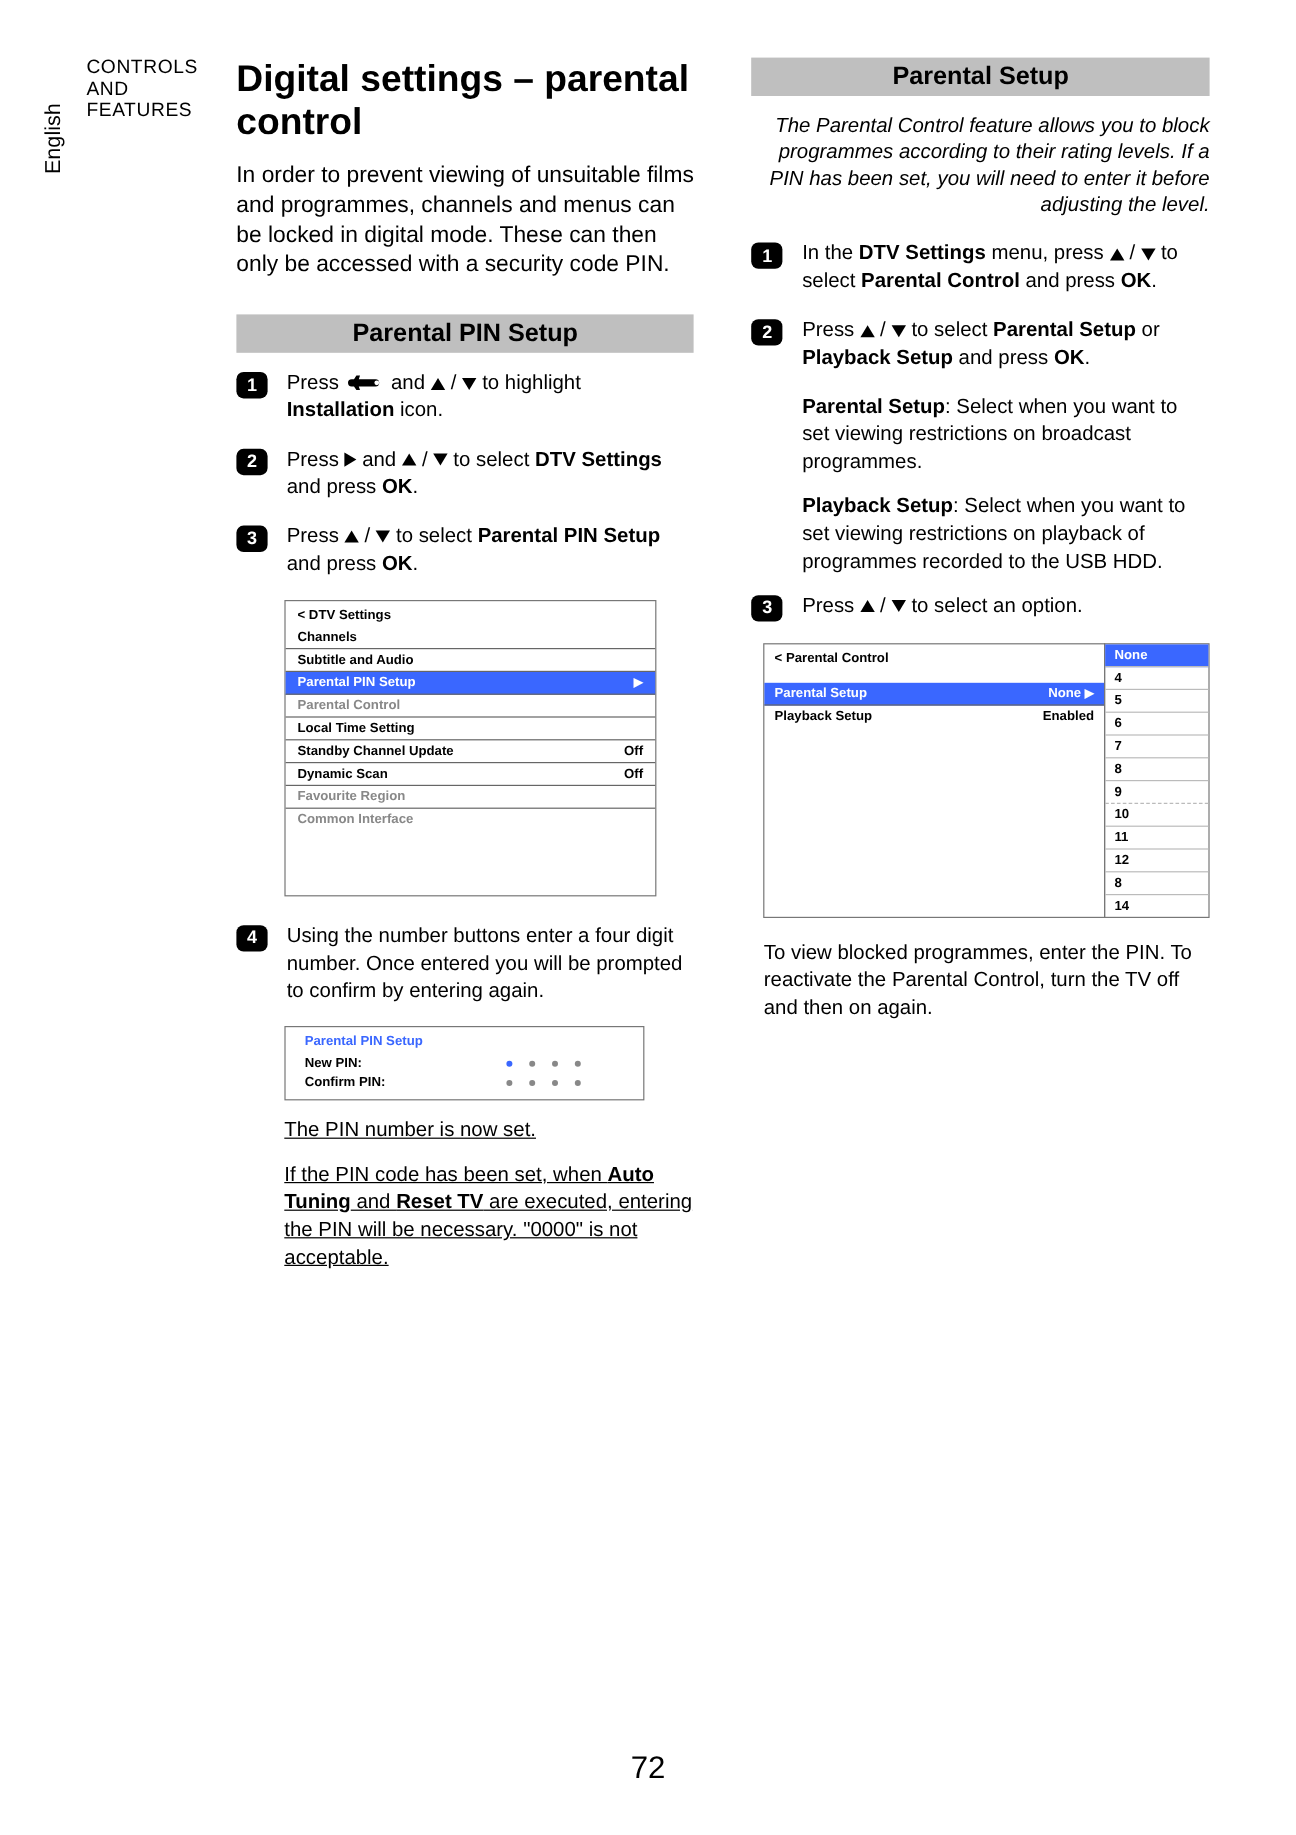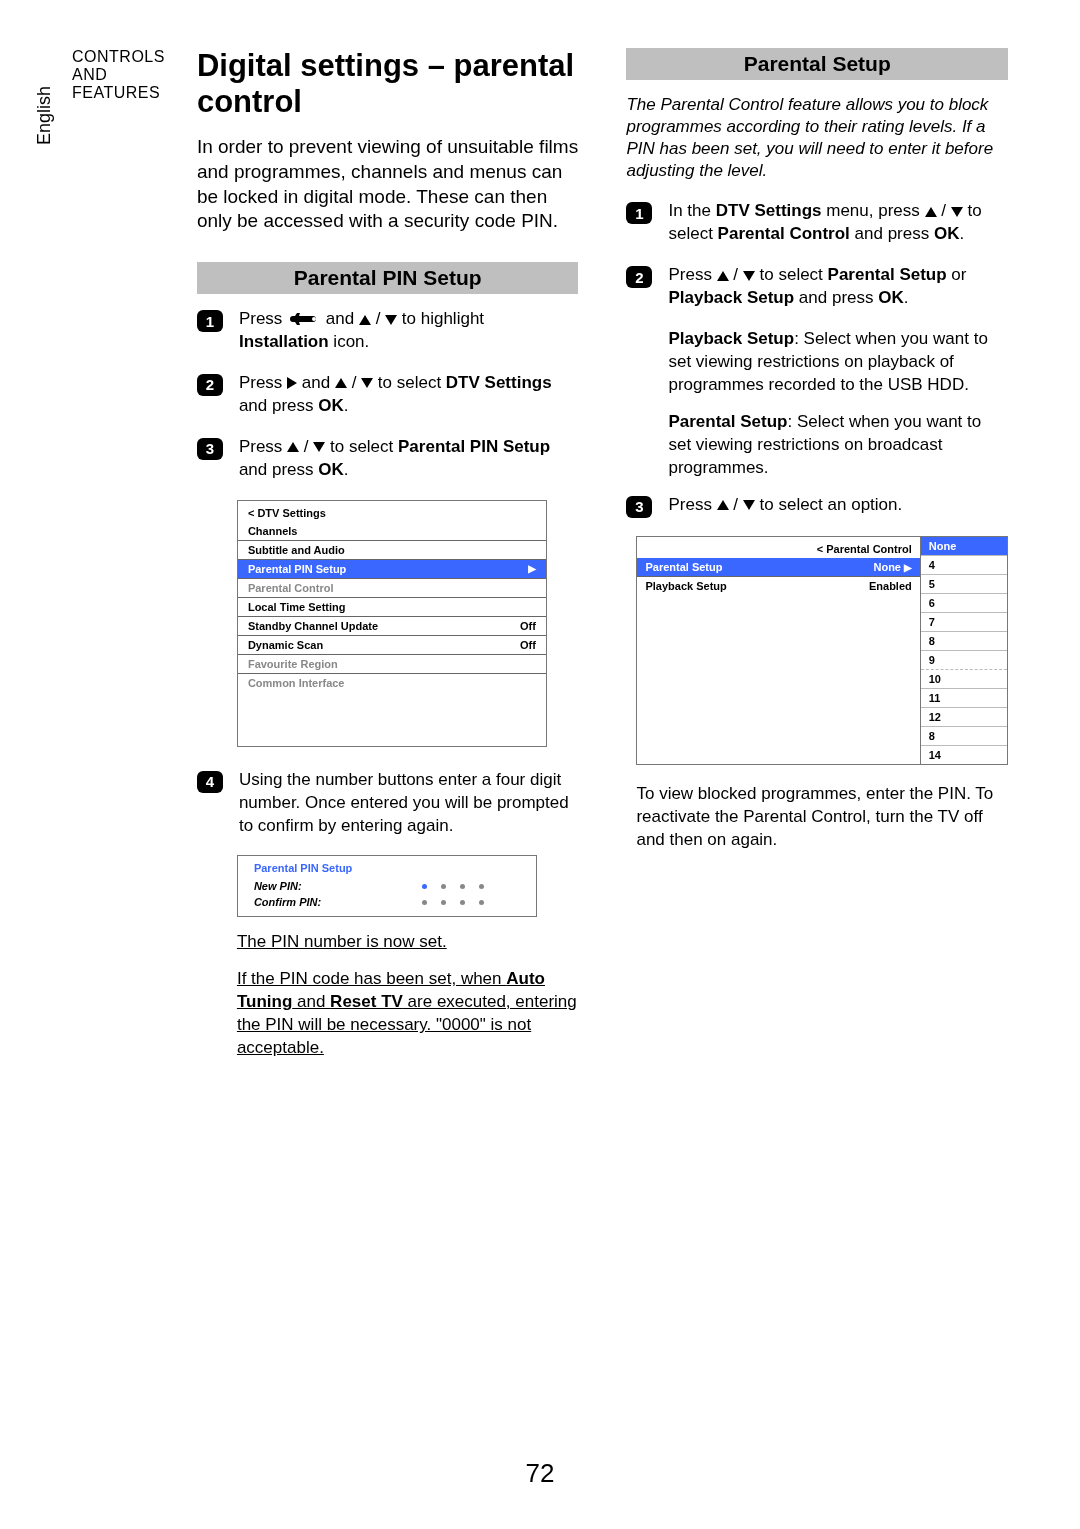--- a/index.html
+++ b/index.html
@@ -55,21 +55,21 @@
   .section-heading {
     background: #bfbfbf;
     text-align: center;
     font-weight: bold;
     font-size: 21px;
     padding: 4px 0;
     margin-bottom: 14px;
   }
   .section-intro {
     font-style: italic;
-    text-align: left;
+    text-align: right;
     font-size: 17px;
     line-height: 1.3;
     margin-bottom: 18px;
   }
   .step {
     display: flex;
     align-items: flex-start;
     gap: 16px;
     margin-bottom: 18px;
   }
@@ -123,21 +123,21 @@
   .pin-box {
     border: 1px solid #777;
     width: 300px;
     margin-left: 40px;
     font-size: 11px;
     font-weight: bold;
     padding: 4px 0 6px;
     margin-bottom: 14px;
   }
   .pin-box .m-title { padding: 2px 16px 4px; color: #3a67ff; }
-  .pin-row { display: flex; align-items: center; padding: 2px 16px; gap: 8px; font-style: italic; }
+  .pin-row { display: flex; align-items: center; padding: 2px 16px; gap: 8px; }
   .pin-row .lbl { width: 160px; }
   .pin-dots { display: flex; gap: 14px; }
   .pin-dot { width: 5px; height: 5px; border-radius: 50%; background: #888; }
   .pin-dot.active { background: #3a67ff; }
 
   .note { font-size: 17px; line-height: 1.35; margin-left: 40px; margin-bottom: 14px; text-decoration: underline; }
 
   .pc-wrap {
     display: flex;
     margin-left: 10px;
@@ -157,21 +157,21 @@
     margin-left: -1px;
   }
   .pc-row {
     display: flex;
     justify-content: space-between;
     padding: 3px 8px;
     border-bottom: 1px solid #666;
   }
   .pc-row.selected { background: #3a67ff; color: #fff; }
   .pc-row.noborder { border-bottom: none; }
-  .pc-title { padding: 6px 8px 3px; text-align: right; }
+  .pc-title { padding: 6px 8px 14px; }
   .pc-side-row {
     padding: 3px 8px;
     border-bottom: 1px solid #bbb;
   }
   .pc-side-row.selected { background: #3a67ff; color: #fff; }
   .pc-side-row:last-child { border-bottom: none; }
   .pc-side-row.dashed { border-bottom-style: dashed; }
 
   .page-number {
     position: absolute;
@@ -316,22 +316,22 @@
         </div>
       </div>
 
       <div class="step">
         <span class="step-num">2</span>
         <div class="step-text">
           <span>Press </span><span class="tri tri-up"></span> / <span class="tri tri-down"></span><span> to select </span><b>Parental Setup</b><span> or </span><b>Playback Setup</b><span> and press </span><b>OK</b><span>.</span>
         </div>
       </div>
 
+      <p class="para-sub"><b>Parental Setup</b><span>: Select when you want to set viewing restrictions on broadcast programmes.</span></p>
       <p class="para-sub"><b>Playback Setup</b><span>: Select when you want to set viewing restrictions on playback of programmes recorded to the USB HDD.</span></p>
-      <p class="para-sub"><b>Parental Setup</b><span>: Select when you want to set viewing restrictions on broadcast programmes.</span></p>
 
       <div class="step">
         <span class="step-num">3</span>
         <div class="step-text">
           <span>Press </span><span class="tri tri-up"></span> / <span class="tri tri-down"></span><span> to select an option.</span>
         </div>
       </div>
 
       <div class="pc-wrap">
         <div class="pc-main">

